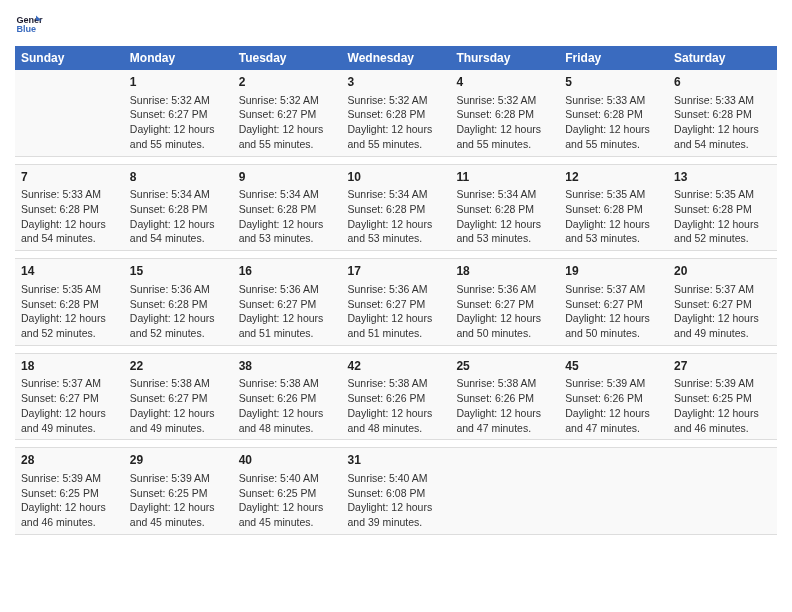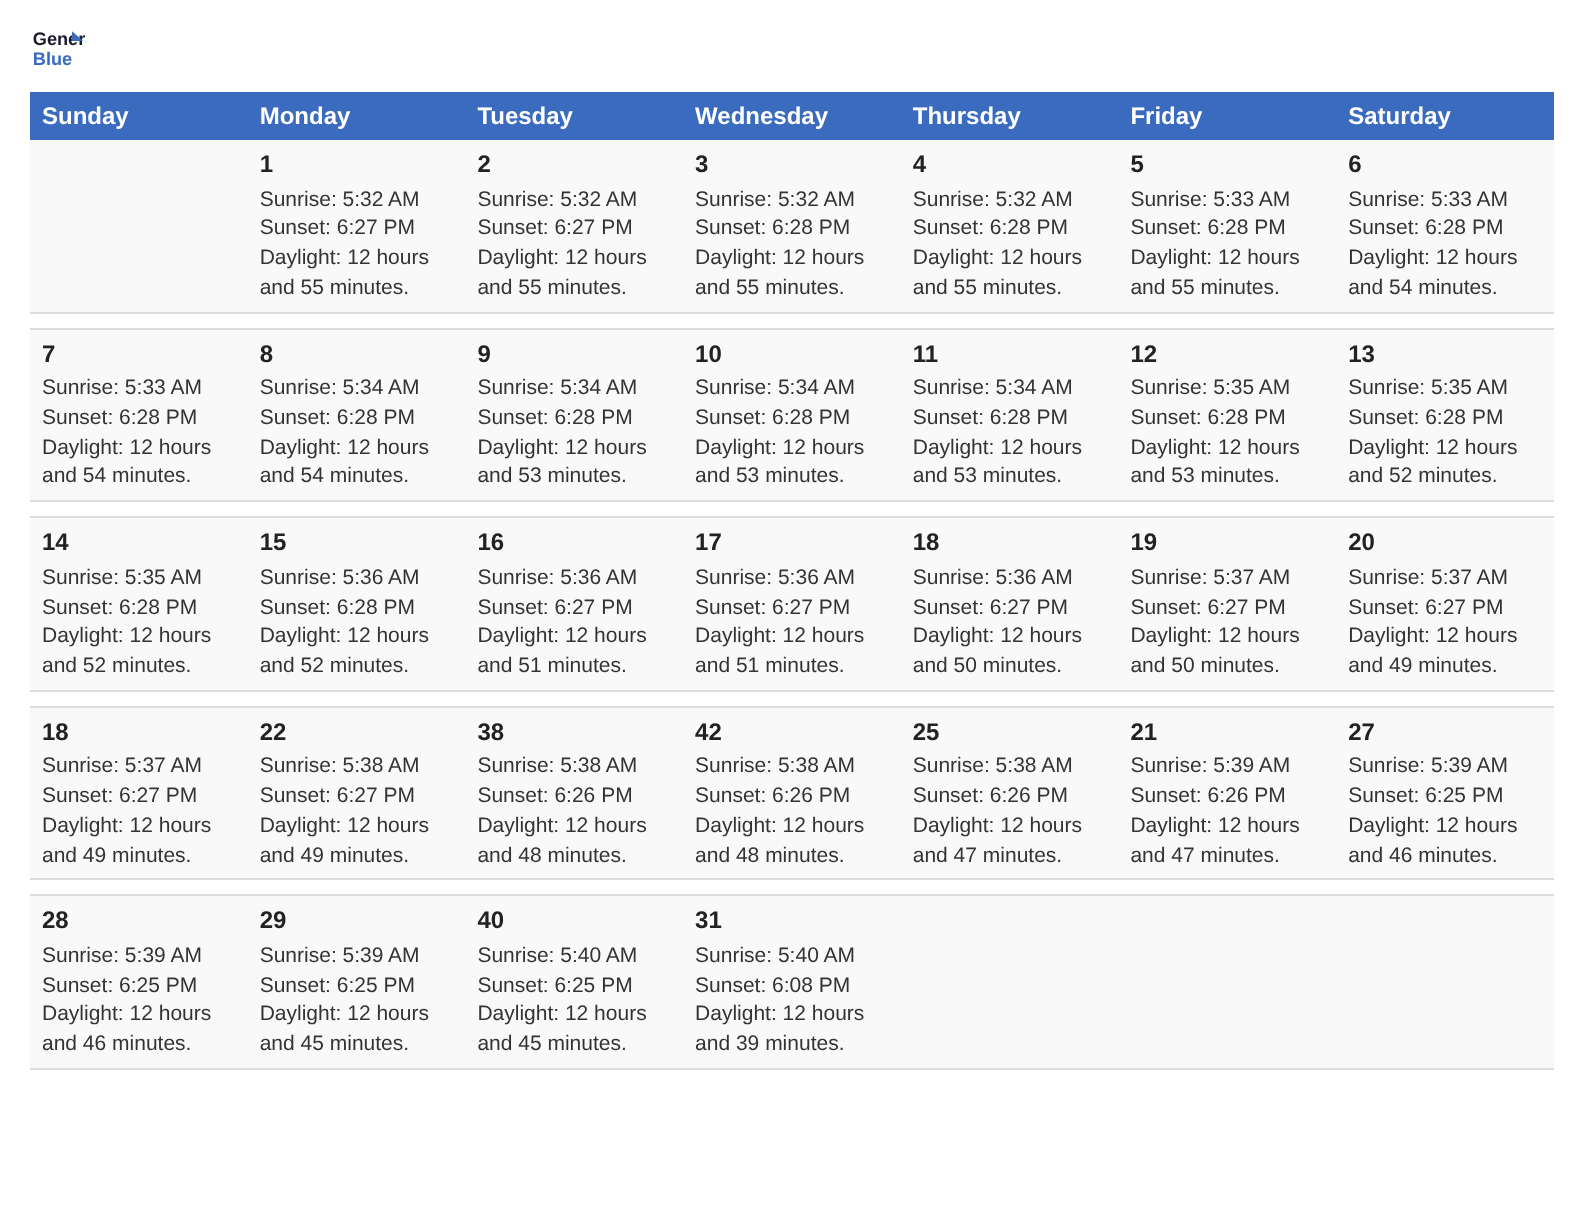--- a/index.html
+++ b/index.html
@@ -310,21 +310,21 @@
           <span class="cell-text" style="display: block;">and 48 minutes.</span>
         </td>
         <td>
           <span class="day-num">25</span>
           <span class="cell-text" style="display: block;">Sunrise: 5:38 AM</span>
           <span class="cell-text" style="display: block;">Sunset: 6:26 PM</span>
           <span class="cell-text" style="display: block;">Daylight: 12 hours</span>
           <span class="cell-text" style="display: block;">and 47 minutes.</span>
         </td>
         <td>
-          <span class="day-num">21</span>
+          <span class="day-num">45</span>
           <span class="cell-text" style="display: block;">Sunrise: 5:39 AM</span>
           <span class="cell-text" style="display: block;">Sunset: 6:26 PM</span>
           <span class="cell-text" style="display: block;">Daylight: 12 hours</span>
           <span class="cell-text" style="display: block;">and 47 minutes.</span>
         </td>
         <td>
           <span class="day-num">27</span>
           <span class="cell-text" style="display: block;">Sunrise: 5:39 AM</span>
           <span class="cell-text" style="display: block;">Sunset: 6:25 PM</span>
           <span class="cell-text" style="display: block;">Daylight: 12 hours</span>

